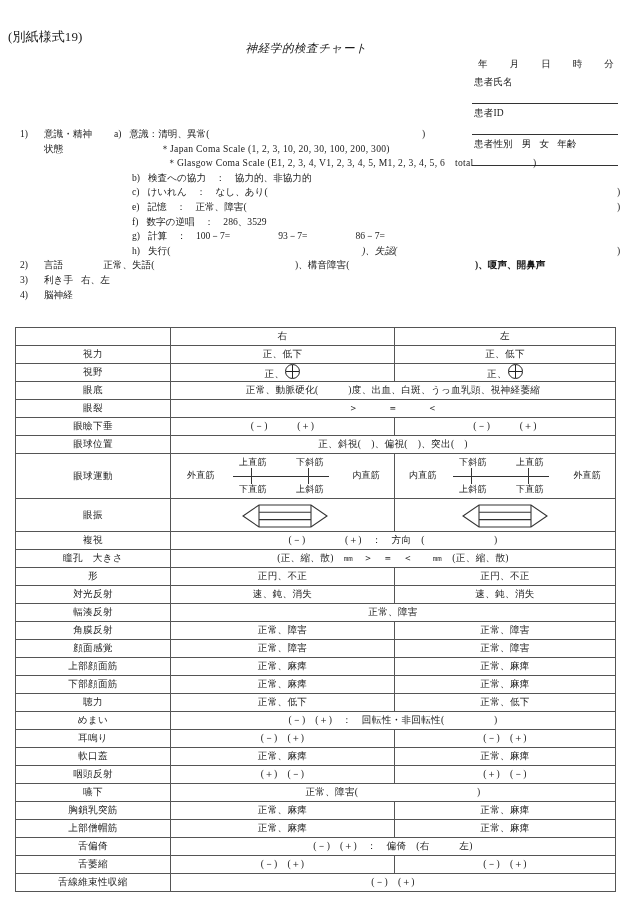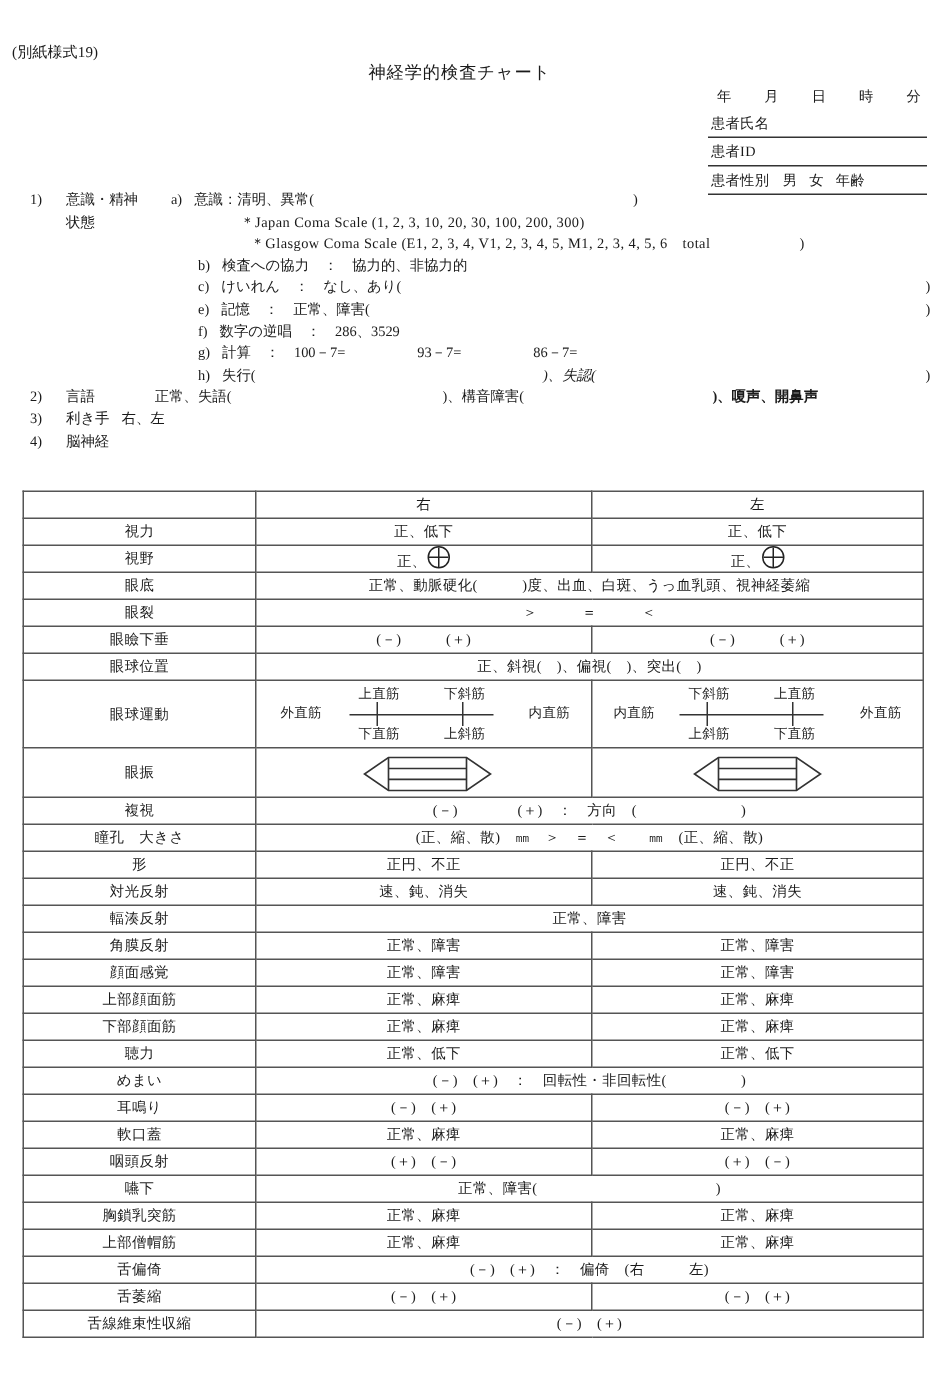--- a/index.html
+++ b/index.html
@@ -20,48 +20,49 @@
     width: 630px;
     height: 916px;
     box-sizing: border-box;
   }
 
   
   .form-no {
     position: absolute;
     left: 8px;
     top: 28px;
-    font-size: 10px;
+    font-size: 13px;
     letter-spacing: 0.1px;
   }
   .doc-title {
     position: absolute;
     left: 0;
     top: 41px;
     width: 613px;
     text-align: center;
     font-size: 11.5px;
     letter-spacing: 0.6px;
+    font-style: italic;
   }
   .patient-box {
     position: absolute;
     left: 472px;
     top: 58px;
     width: 146px;
     font-size: 9.5px;
   }
   .dt-row {
     display: flex;
     justify-content: space-between;
     padding: 0 4px 2px 6px;
     letter-spacing: 0.2px;
   }
   .pf-row {
     border-bottom: 1px solid #333;
-    padding: 3px 0 2px 2px;
+    padding: 3px 0 14px 2px;
     white-space: nowrap;
     letter-spacing: 0.2px;
   }
   .pf-row .sp1 { display:inline-block; width:9px; }
   .pf-row .sp2 { display:inline-block; width:8px; }
 
   
   .list {
     position: absolute;
     left: 20px;

